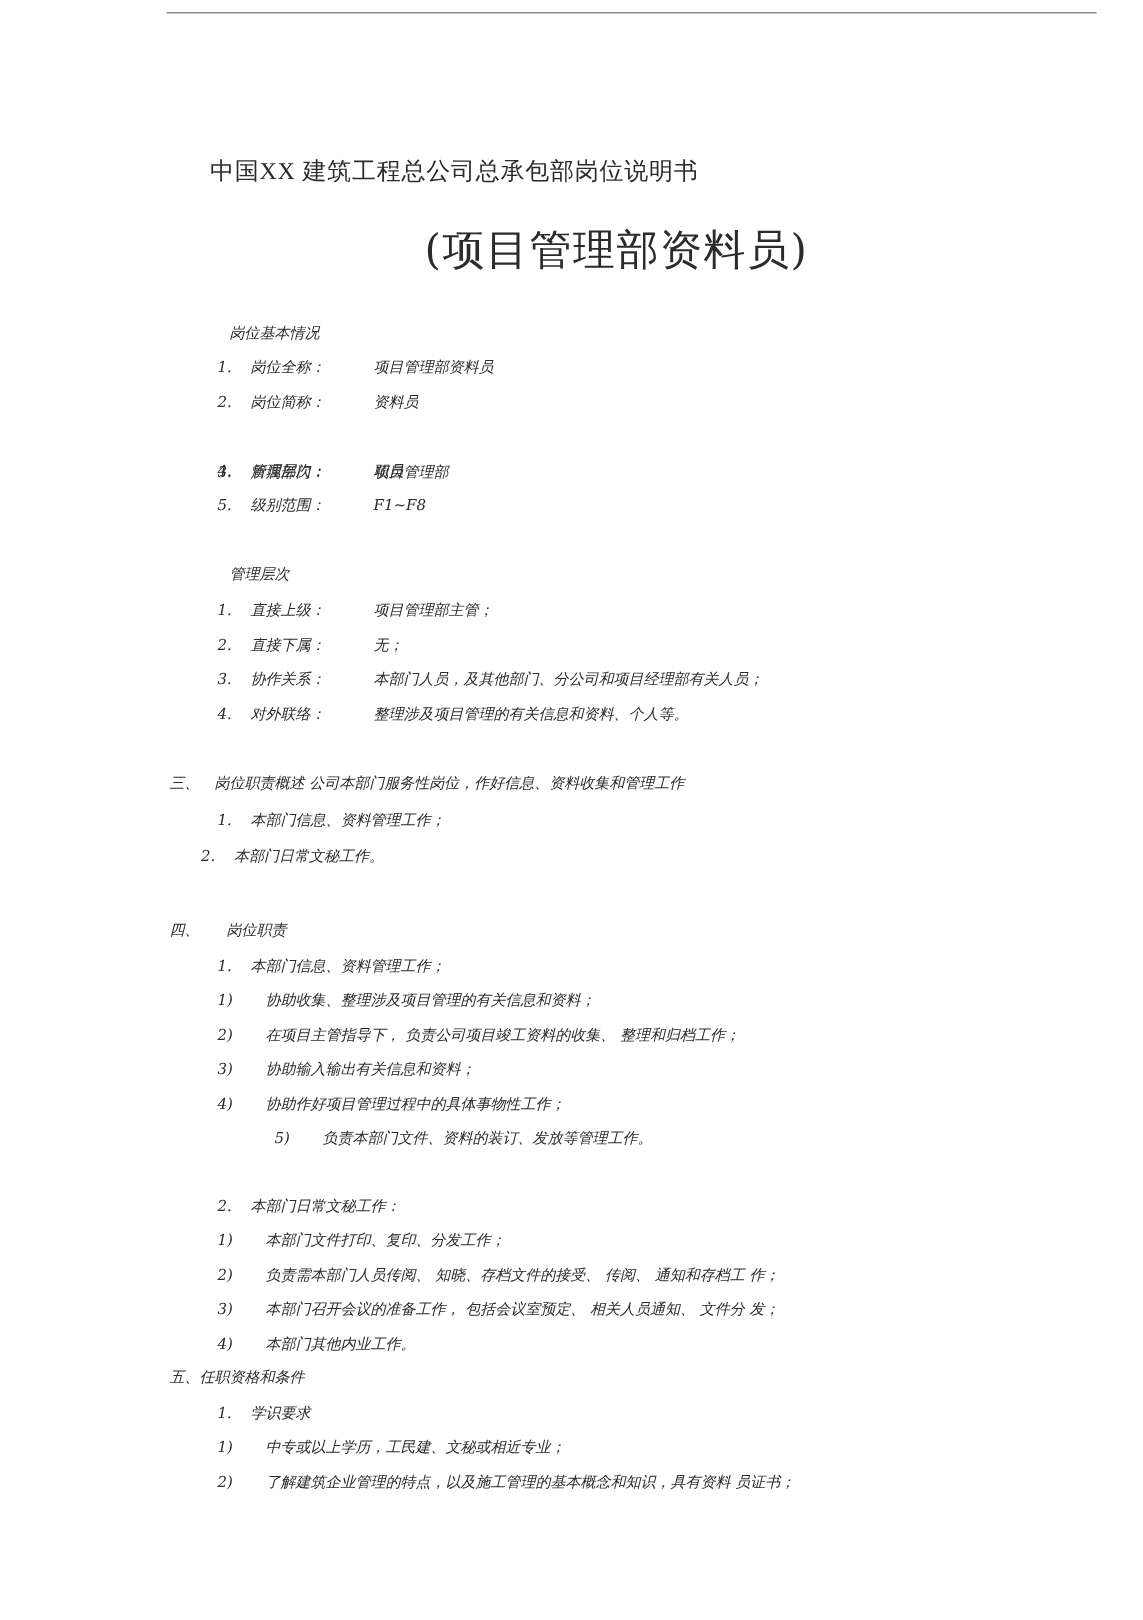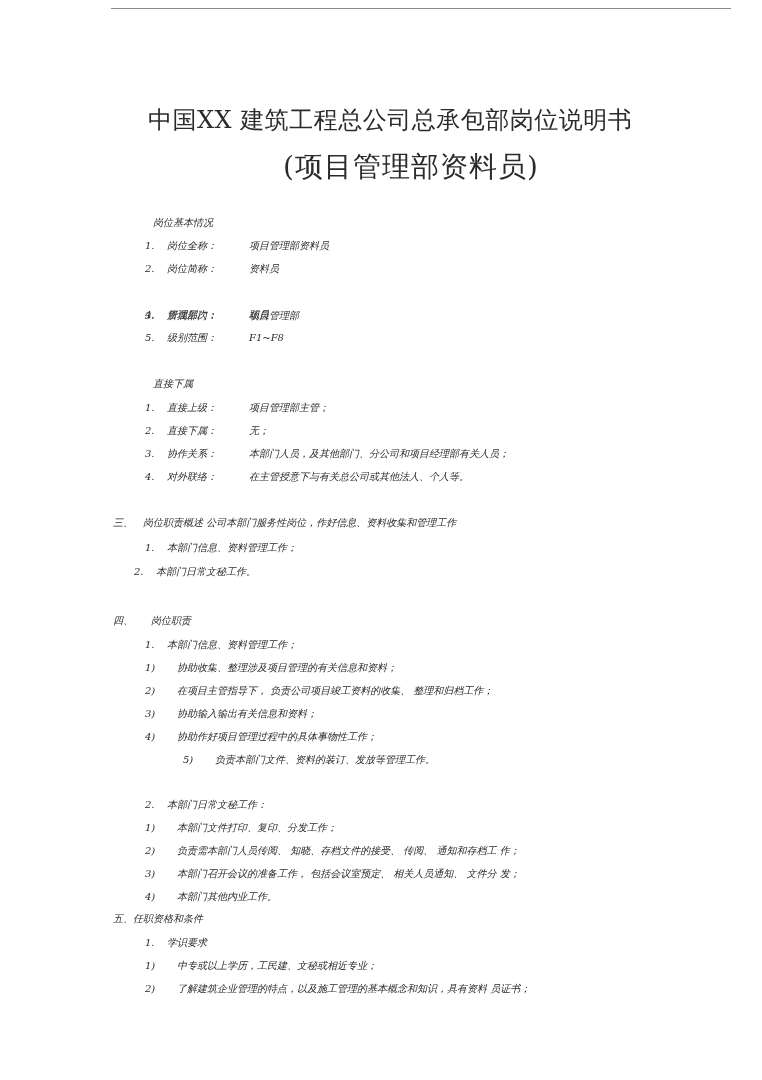--- a/index.html
+++ b/index.html
@@ -6,22 +6,22 @@
   body {
     width: 762px; height: 1080px; position: relative; overflow: hidden;
     font-family: "DejaVu Serif", "Liberation Serif", serif;
     color: #2b2b2b;
   }
   .top-rule {
     position: absolute; left: 111px; top: 8px; width: 620px; height: 0;
     border-top: 1.5px solid #8c8c8c;
   }
   .title {
-    position: absolute; left: 148px; top: 104px;
-    font-size: 24px; letter-spacing: 0.5px; white-space: nowrap;
+    position: absolute; left: 140px; top: 104px;
+    font-size: 16px; letter-spacing: 0.5px; white-space: nowrap; font-family: Liberation Serif, serif;
   }
   .subtitle {
     position: absolute; left: 283px; top: 148px;
     font-size: 28px; letter-spacing: 1px; white-space: nowrap;
   }
   .line {
     position: absolute; font-size: 10px; white-space: nowrap; line-height: 18px; font-style: italic;
   }
   .num { display: inline-block; }
   .num-dot { width: 22px; }
@@ -48,33 +48,33 @@
 <div class="line" style="left:145px;top:283px;margin-top:24px;">
   <span class="num num-dot">3.</span><span class="lbl">所属部门：</span><span>项目管理部</span>
 </div>
 <div class="line" style="left:145px;top:306px;">
   <span class="num num-dot">4.</span><span class="lbl">管理层次：</span><span>职员</span>
 </div>
 <div class="line" style="left:145px;top:329px;">
   <span class="num num-dot">5.</span><span class="lbl">级别范围：</span><span>F1~F8</span>
 </div>
 
-<div class="line" style="left:153px;top:375px;">直接下属</div>
+<div class="line" style="left:153px;top:375px;">管理层次</div>
 
 <div class="line" style="left:145px;top:399px;">
   <span class="num num-dot">1.</span><span class="lbl">直接上级：</span><span>项目管理部主管；</span>
 </div>
 <div class="line" style="left:145px;top:422px;">
   <span class="num num-dot">2.</span><span class="lbl">直接下属：</span><span>无；</span>
 </div>
 <div class="line" style="left:145px;top:445px;">
   <span class="num num-dot">3.</span><span class="lbl">协作关系：</span><span>本部门人员，及其他部门、分公司和项目经理部有关人员；</span>
 </div>
 <div class="line" style="left:145px;top:468px;">
-  <span class="num num-dot">4.</span><span class="lbl">对外联络：</span><span>在主管授意下与有关总公司或其他法人、个人等。</span>
+  <span class="num num-dot">4.</span><span class="lbl">对外联络：</span><span>整理涉及项目管理的有关信息和资料、个人等。</span>
 </div>
 
 <div class="line" style="left:113px;top:514px;">
   <span class="sec-label" style="width:30px;">三、</span><span>岗位职责概述</span>
   <span>公司本部门服务性岗位，作好信息、资料收集和管理工作</span>
 </div>
 <div class="line" style="left:145px;top:539px;">
   <span class="num num-dot">1.</span><span>本部门信息、资料管理工作；</span>
 </div>
 <div class="line" style="left:134px;top:563px;">

